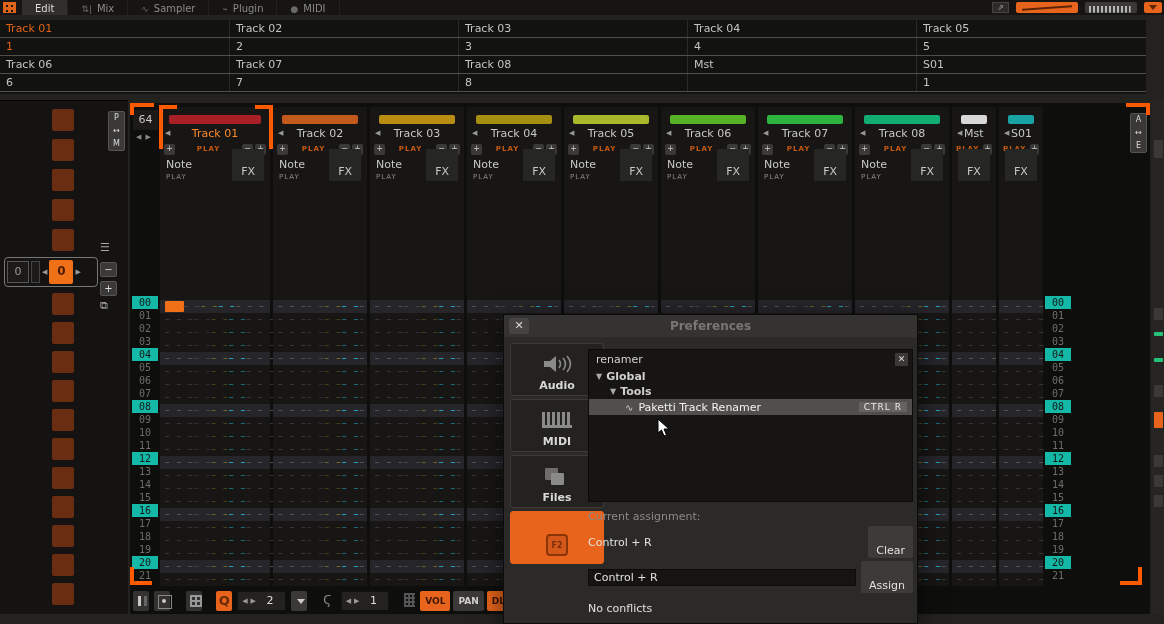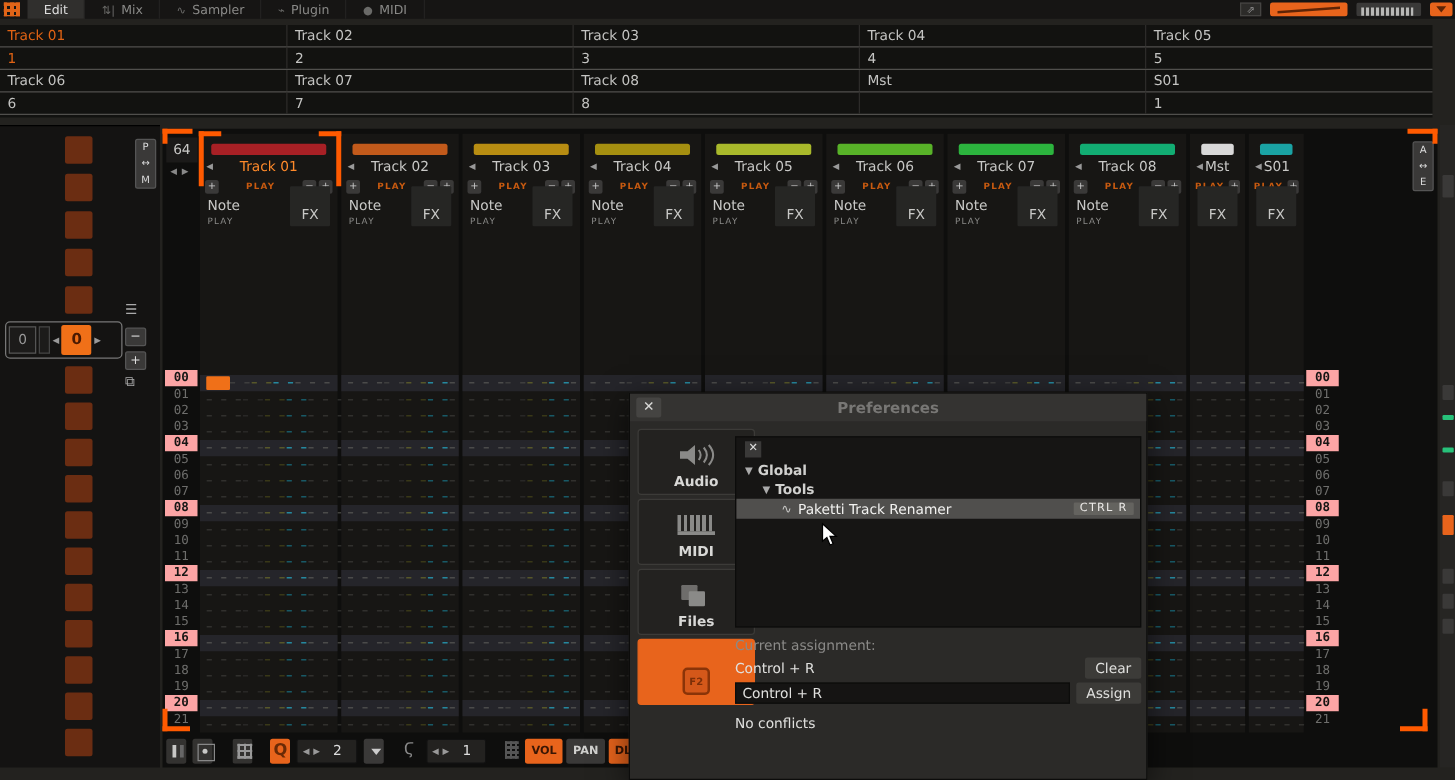--- a/index.html
+++ b/index.html
@@ -65,21 +65,21 @@
 .psmall{position:absolute;left:6px;top:66px;font-size:7px;color:#8a8a88;letter-spacing:1px}
 .rows{position:absolute;left:0;right:0;top:193px}
 .prow{height:13px;display:flex;align-items:center;justify-content:space-between;padding:0 5px;font-family:"DejaVu Sans Mono","Liberation Mono",monospace;font-size:8px;letter-spacing:1px;white-space:nowrap}
 .prow.beat{background:#25252a}
 .prow.beat .g{filter:brightness(1.5)}
 .g-gray{color:#464644}.g-dim{color:#383836}.g-olive{color:#55551c}.g-cyan{color:#1a8fa6}
 .cursor{display:inline-block;width:20px;height:11px;background:#f07018;border-radius:1px}
 .rncol{position:absolute;top:193px;width:26px}
 .rncol.left{left:2px}.rncol.right{left:915px}
 .rnum{height:13px;font-family:"DejaVu Sans Mono","Liberation Mono",monospace;font-size:10px;line-height:13px;text-align:center;color:#6e6e6c}
-.rnum.beat{background:#fca5a5;color:#161614;font-weight:bold}
+.rnum.beat{background:#14b8a6;color:#161614;font-weight:normal}
 .etoggle{position:absolute;left:1000px;top:10px;width:17px;height:40px;background:#3a3938;border:1px solid #555;border-radius:2px;
  display:flex;flex-direction:column;align-items:center;justify-content:space-around;font-size:8px;color:#ddd;line-height:1}
 
 .brk{position:absolute;border:0 solid #ff5a00;pointer-events:none}
 .brk.tl{border-left-width:4px;border-top-width:4px}
 .brk.tr{border-right-width:4px;border-top-width:4px}
 .brk.bl{border-left-width:4px;border-bottom-width:4px}
 .brk.br{border-right-width:4px;border-bottom-width:4px}
 
 
@@ -142,21 +142,21 @@
 .sclear{width:13px;height:13px;background:#3a3938;color:#ddd;font-size:9px;text-align:center;line-height:12px}
 .trow{height:15px;font-size:11px;font-weight:bold;color:#d0d0ce;display:flex;align-items:center;gap:4px}
 .trow .ex{font-size:8px;color:#aaa}
 .titem{height:16px;background:#504f4d;display:flex;align-items:center;font-size:11px;color:#f2f2f0;padding:0 5px 0 36px;gap:5px}
 .titem .wv{color:#c8c8c6;font-size:10px}
 .titem .key{margin-left:auto;font-size:9px;color:#eceae8;background:#64635f;padding:0 5px;border-radius:1px;letter-spacing:1px}
 .asslbl{margin-top:8px;font-size:11px;color:#8b8a88}
 .assrow{margin-top:3px;display:flex;align-items:center}
 .assrow .val{flex:1;font-size:11px;color:#e0e0de}
 .assrow .inp{flex:1;height:17px;background:#151413;border:1px solid #0c0c0b;font-size:11px;color:#e0e0de;line-height:16px;padding-left:5px;margin-right:5px}
-.sbtn{height:17px;padding:0 8px;background:#3c3b38;border-radius:2px;font-size:11px;color:#e0e0de;line-height:17px}
+.sbtn{height:17px;padding:16px 8px;background:#3c3b38;border-radius:2px;font-size:11px;color:#e0e0de;line-height:17px}
 .noconf{margin-top:9px;font-size:11px;color:#e0e0de}
 .cursor-svg{position:absolute;left:657px;top:418px;z-index:20}
 </style>
 </head>
 <body>
 
 <div class="menubar">
   <div class="grid-ic"></div>
   <div class="tab active">
       <span>Edit</span>
@@ -1935,20 +1935,21 @@
     </div>
     <div class="ditem selected">
       <div class="icn">
           <div class="keycap">F2</div>
         </div>
     </div>
   </div>
   <div class="dmain">
     <div class="listpanel">
       <div class="srow">
+        <span class="stxt">renamer</span>
         <span class="sclear">✕</span>
       </div>
       <div class="trow" style="padding-left:7px">
         <span class="ex">▼</span>
         <span>Global</span>
       </div>
       <div class="trow" style="padding-left:21px">
         <span class="ex">▼</span>
         <span>Tools</span>
       </div>

